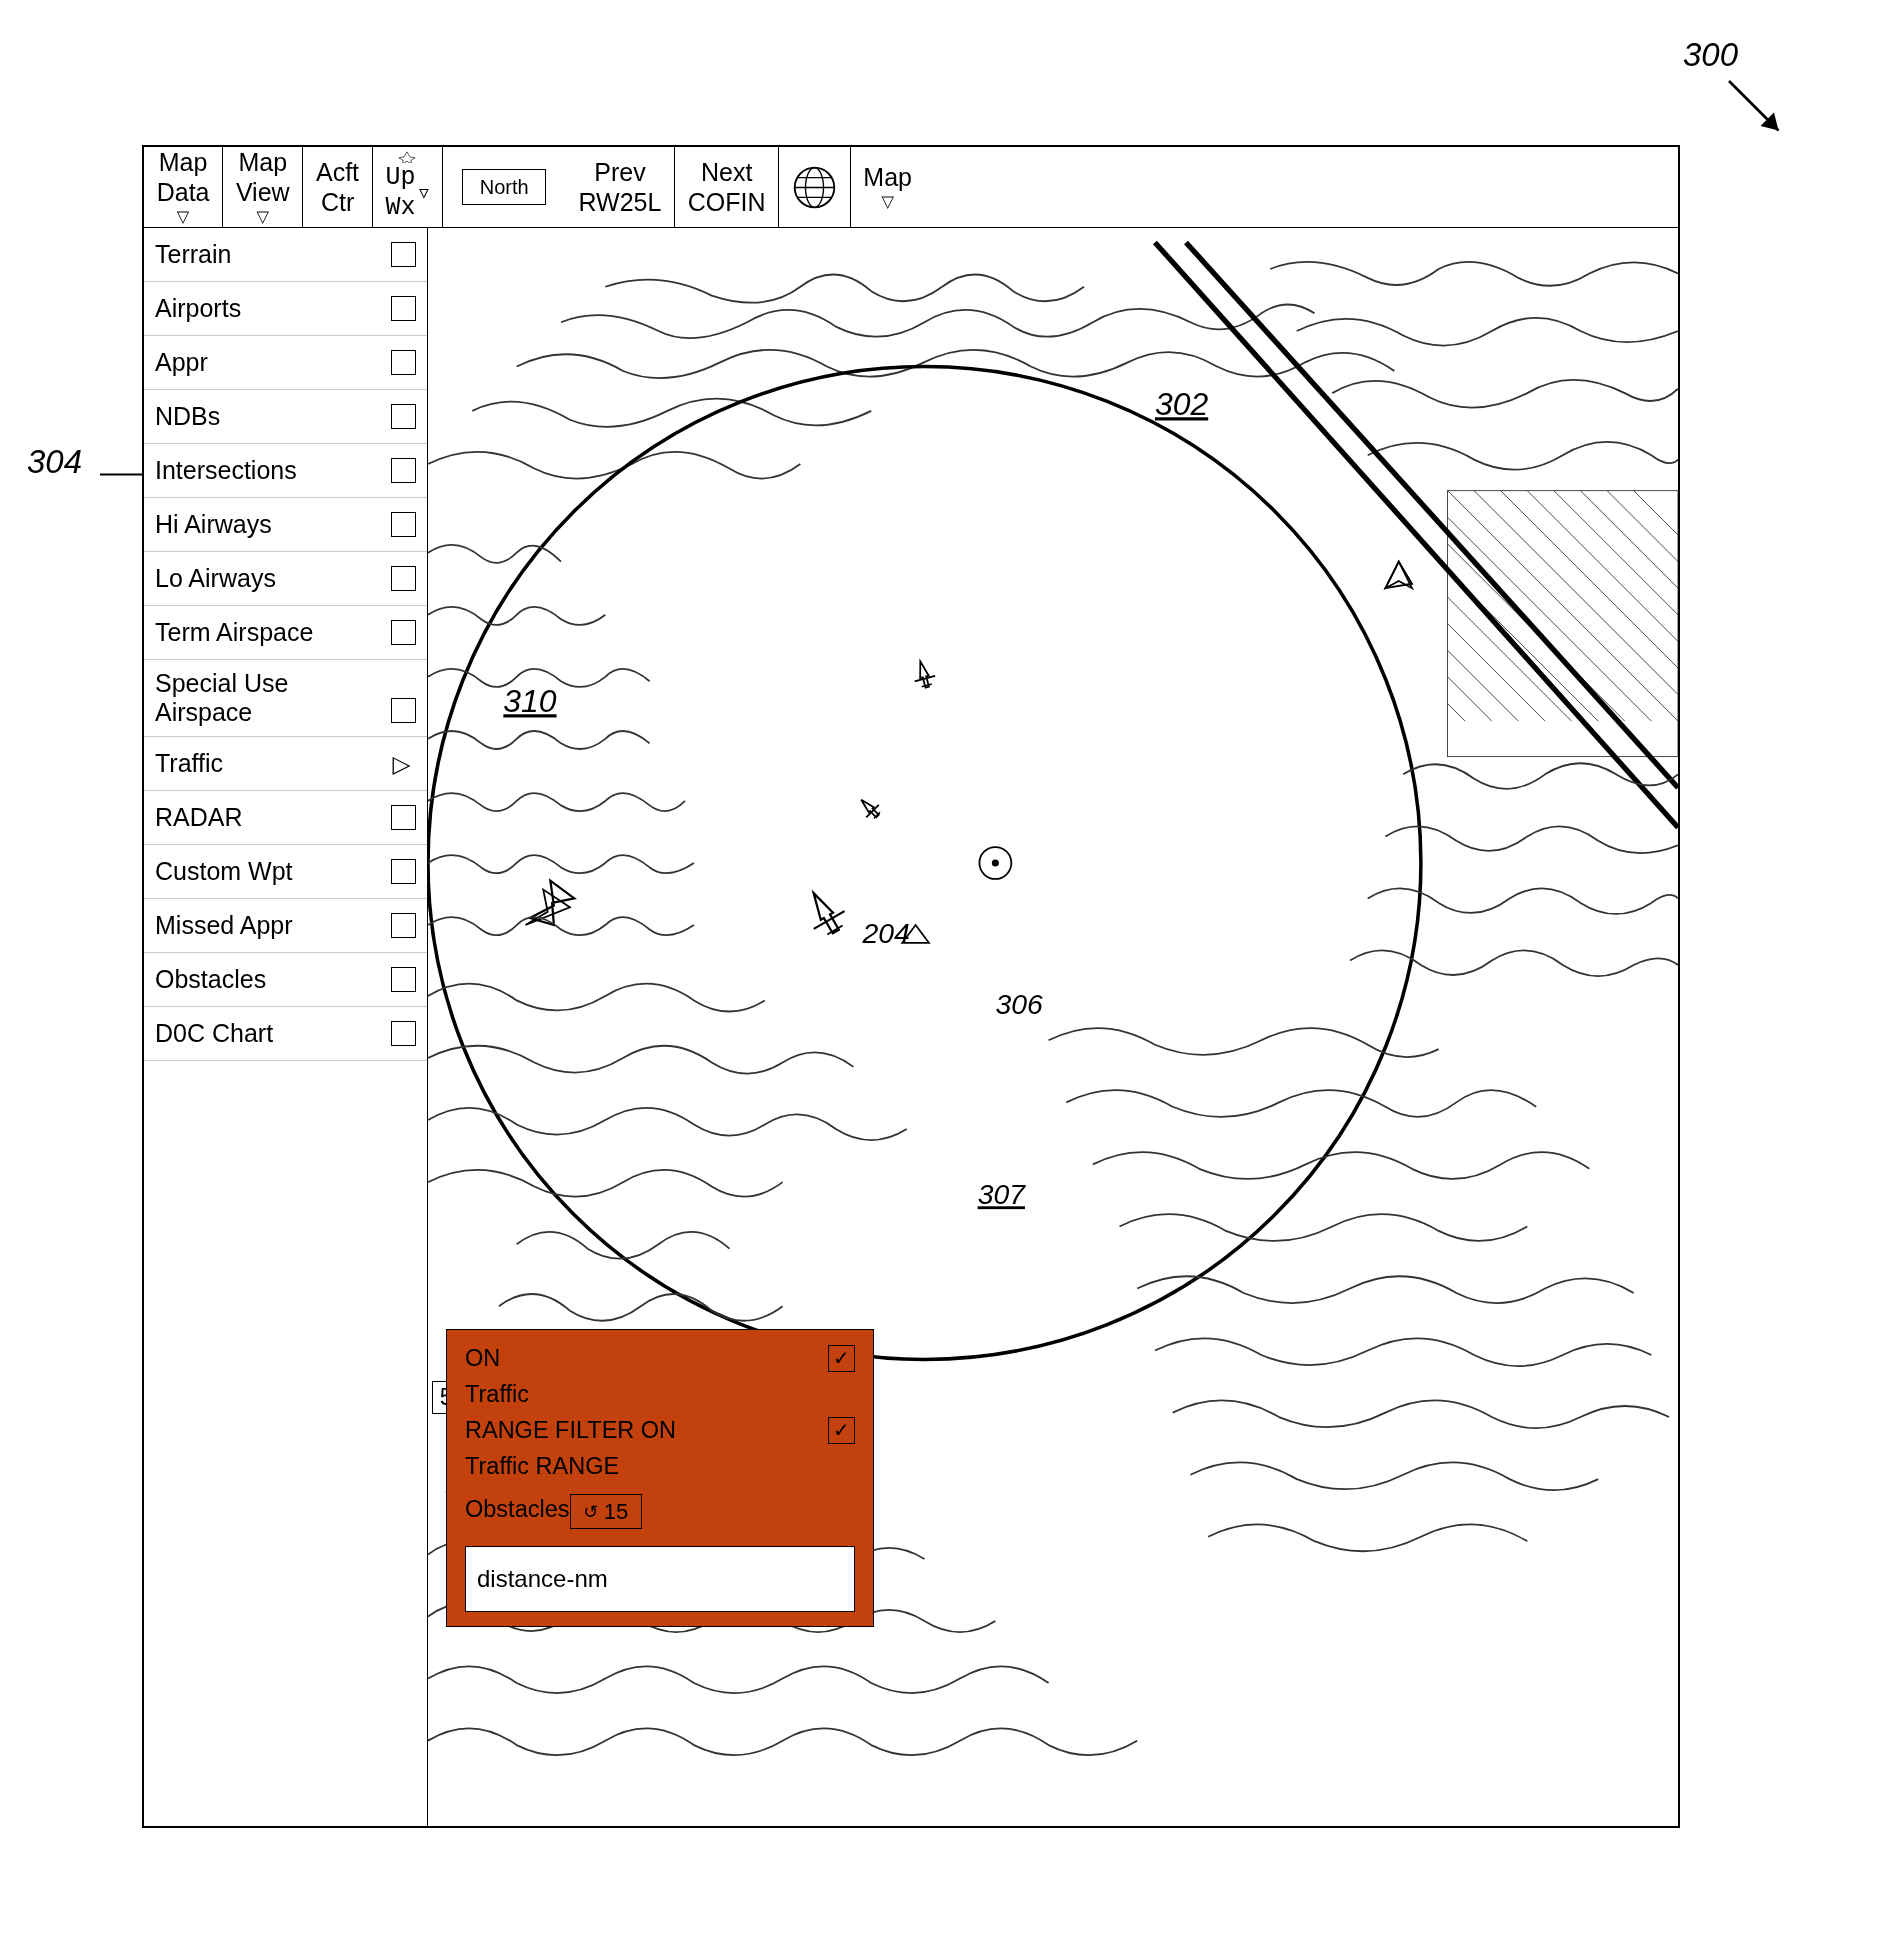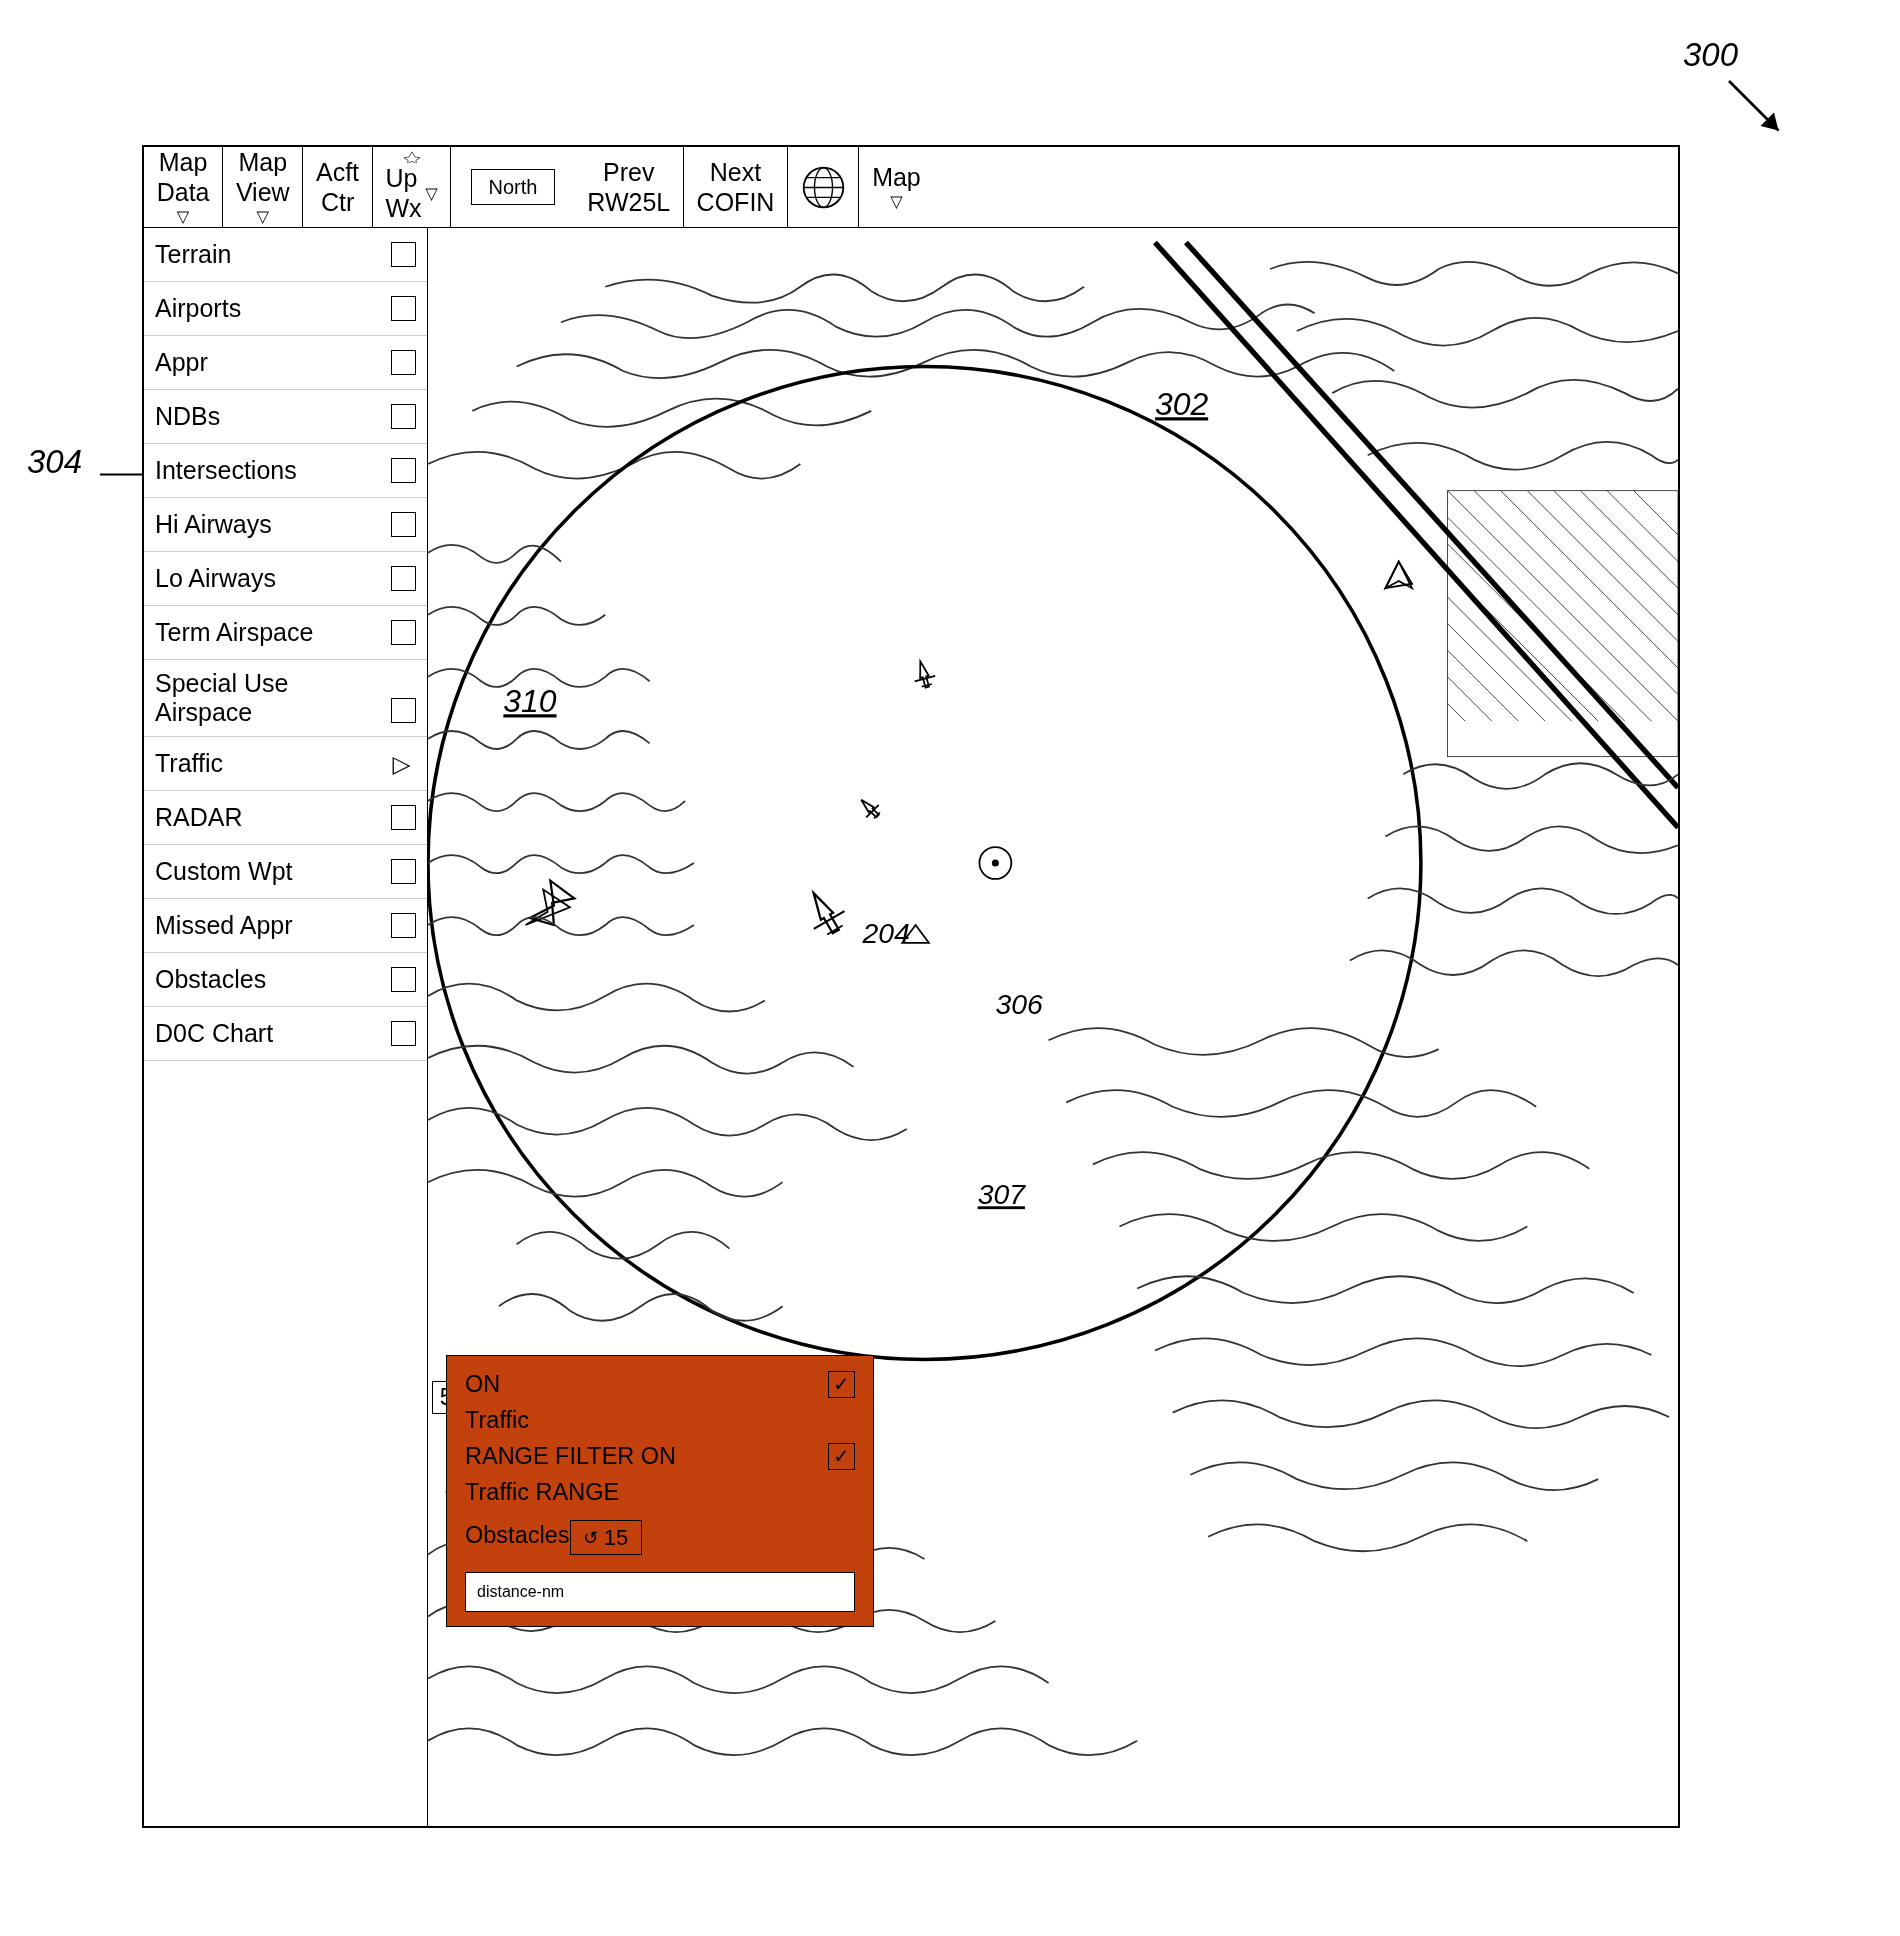--- a/index.html
+++ b/index.html
@@ -170,22 +170,22 @@
       border: 1.8px solid #000;
       display: flex;
       align-items: center;
       justify-content: center;
       margin-left: auto;
       font-size: 20px;
     }
     .popup-input {
       width: 100%;
       border: 1.8px solid #000;
-      padding: 10px 11px;
-      font-size: 16px;
+      padding: 18px 11px;
+      font-size: 24px;
       margin-top: 7.2px;
     }
     .range-selector {
       display: flex;
       align-items: center;
       justify-content: flex-end;
       margin-top: 5.4px;
     }
     .range-btn {
       border: 1.8px solid #000;
@@ -238,21 +238,21 @@
     </div>
     <div class="toolbar-item">
       <span>Acft</span>
       <span>Ctr</span>
     </div>
     <div class="toolbar-item">
 
       <svg width="34" height="27" viewBox="0 0 38 30">
         <polygon points="19,2 26,14 38,16 28,22 30,30 19,24 8,30 10,22 0,16 12,14" fill="none" stroke="#000" stroke-width="1.5"></polygon>
       </svg>
-      <div style="display:flex;align-items:center;gap:3.6px;">
+      <div style="display:flex;align-items:center;gap:3.6px;font-family:Liberation Mono, monospace;">
         <span>Up<br>Wx</span>
         <span class="small-tri">▽</span>
       </div>
     </div>
     <div class="toolbar-item" style="border:none;">
       <div class="north-btn">
         <span>North</span>
       </div>
     </div>
     <div class="toolbar-item">

